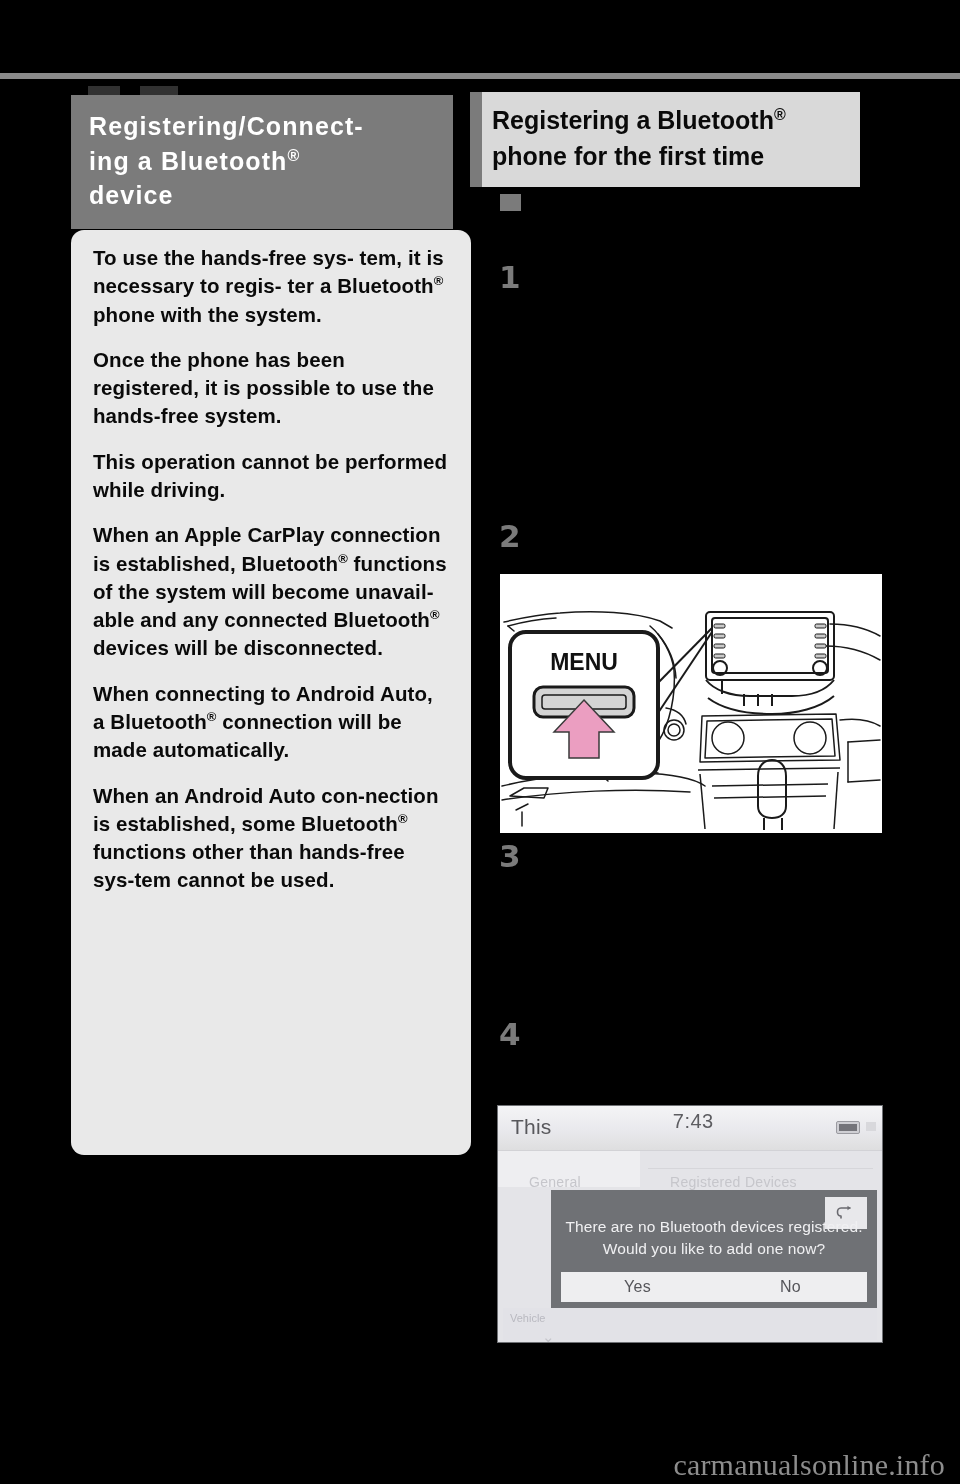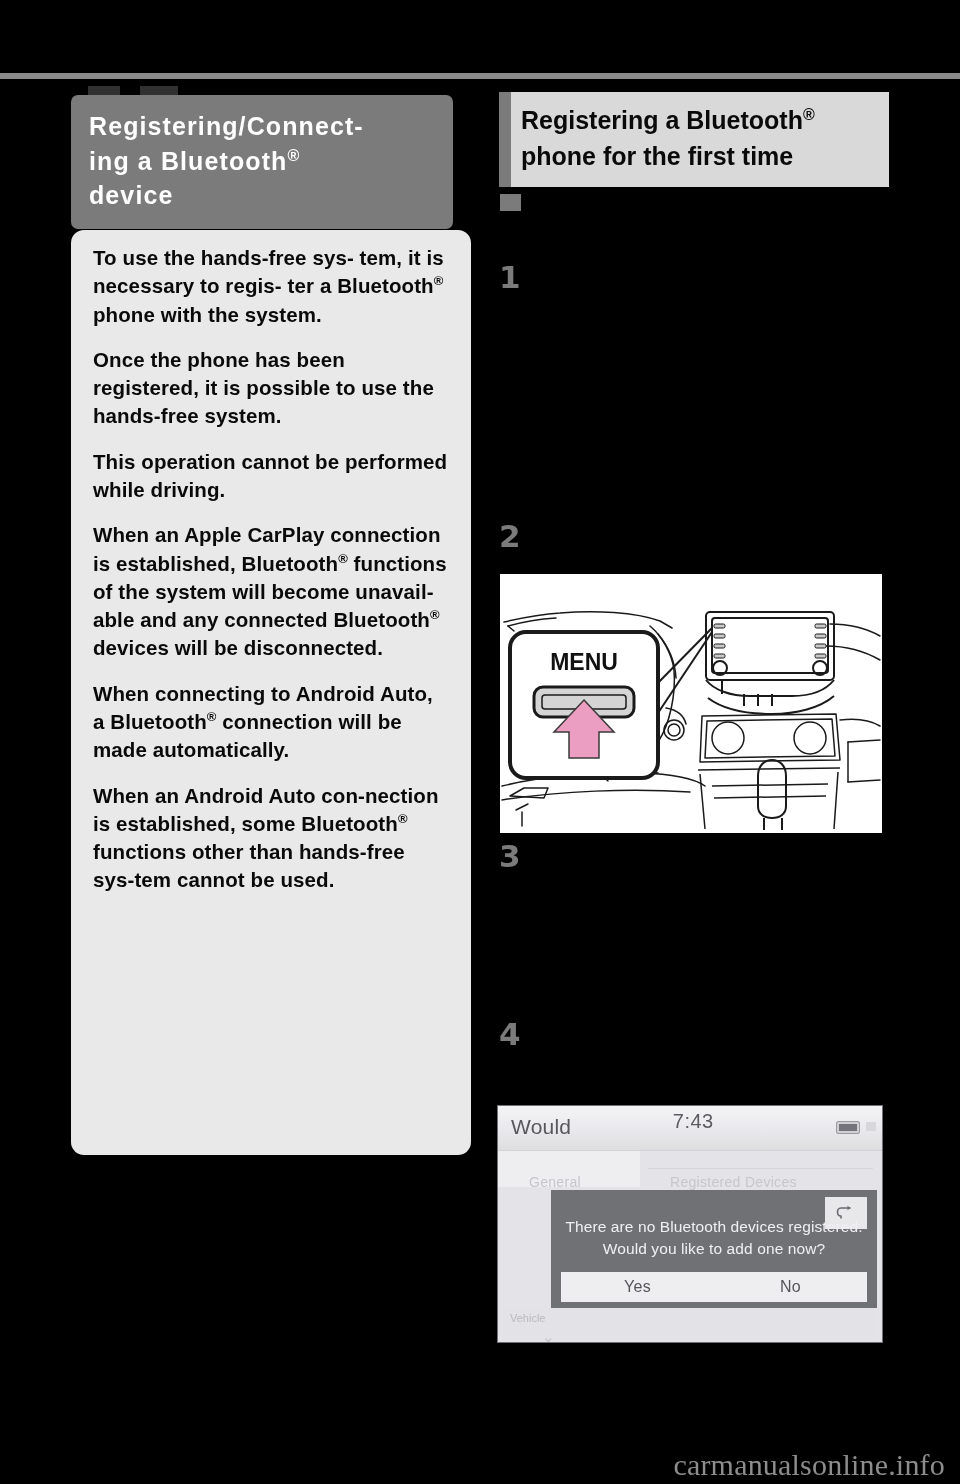--- a/index.html
+++ b/index.html
@@ -32,21 +32,20 @@
   .hdr-gray{
     background:#7b7b7b;
     color:#ffffff;
     padding:14px 0 16px 18px;
     font-size:25px;
     font-weight:bold;
     line-height:1.38;
     letter-spacing:1.1px;
     width:382px;
     box-sizing:border-box;
-    border-radius:7px;
   }
   .hdr-gray .sup{
     font-size:16px;
     vertical-align:super;
     letter-spacing:0;
   }
 
   .note-box{
     position:absolute;left:71px;top:230px;
     width:400px;height:925px;
@@ -60,21 +59,21 @@
     font-size:20.5px;
     font-weight:bold;
     line-height:1.38;
     color:#0a0a0a;
     letter-spacing:.1px;
   }
   .note-box p:last-child{margin-bottom:0;}
   .note-box .sup{font-size:13px;vertical-align:super;}
 
   
-  .right-col{position:absolute;left:499px;top:92px;width:392px;}
+  .right-col{position:absolute;left:470px;top:92px;width:392px;}
 
   .hdr-light{
     position:relative;
     background:#d9d9d9;
     color:#0a0a0a;
     font-size:25px;
     font-weight:bold;
     line-height:1.42;
     padding:11px 10px 13px 22px;
     width:390px;
@@ -344,21 +343,21 @@
         <rect x="34" y="113" width="100" height="30" rx="9" fill="#d4d4d4" stroke="#1a1a1a" stroke-width="3"></rect>
         <rect x="42" y="121" width="84" height="14" rx="3" fill="#d4d4d4" stroke="#1a1a1a" stroke-width="1.5"></rect>
       </g>
       <path d="M84 126 L 114 158 L 99 158 L 99 184 L 69 184 L 69 158 L 54 158 Z" fill="#eb9ec1" stroke="#3a3a3a" stroke-width="1.5"></path>
     </svg>
   </div>
 
   <div class="shot">
 
     <div class="shot-bar">
-      <div class="shot-title">Would</div>
+      <div class="shot-title">This</div>
       <div class="shot-clock">7:43</div>
       <div class="shot-badge"></div>
       <div class="shot-badge2"></div>
     </div>
 
     <div class="ghost-tab"></div>
     <div class="ghost-line"></div>
     <div class="ghost-txt gt1">General</div>
     <div class="ghost-txt gt2">Registered Devices</div>
 

